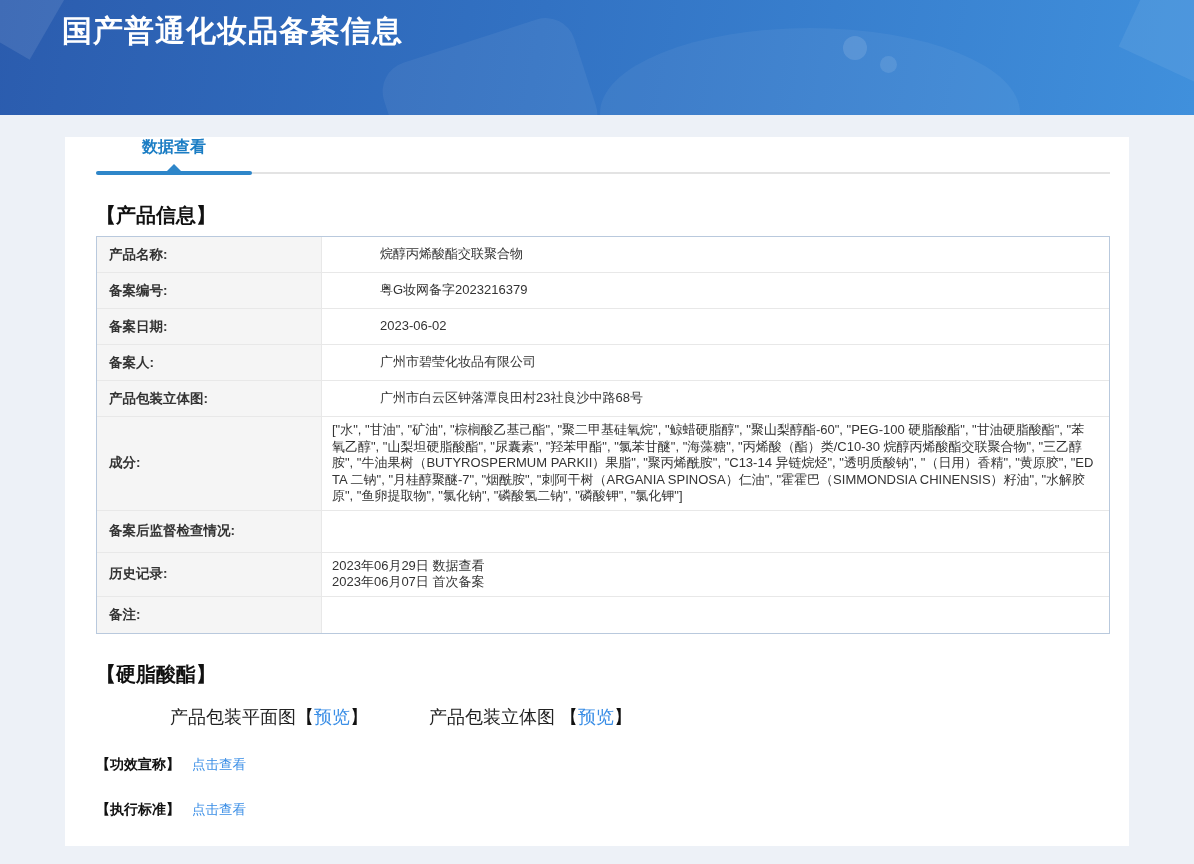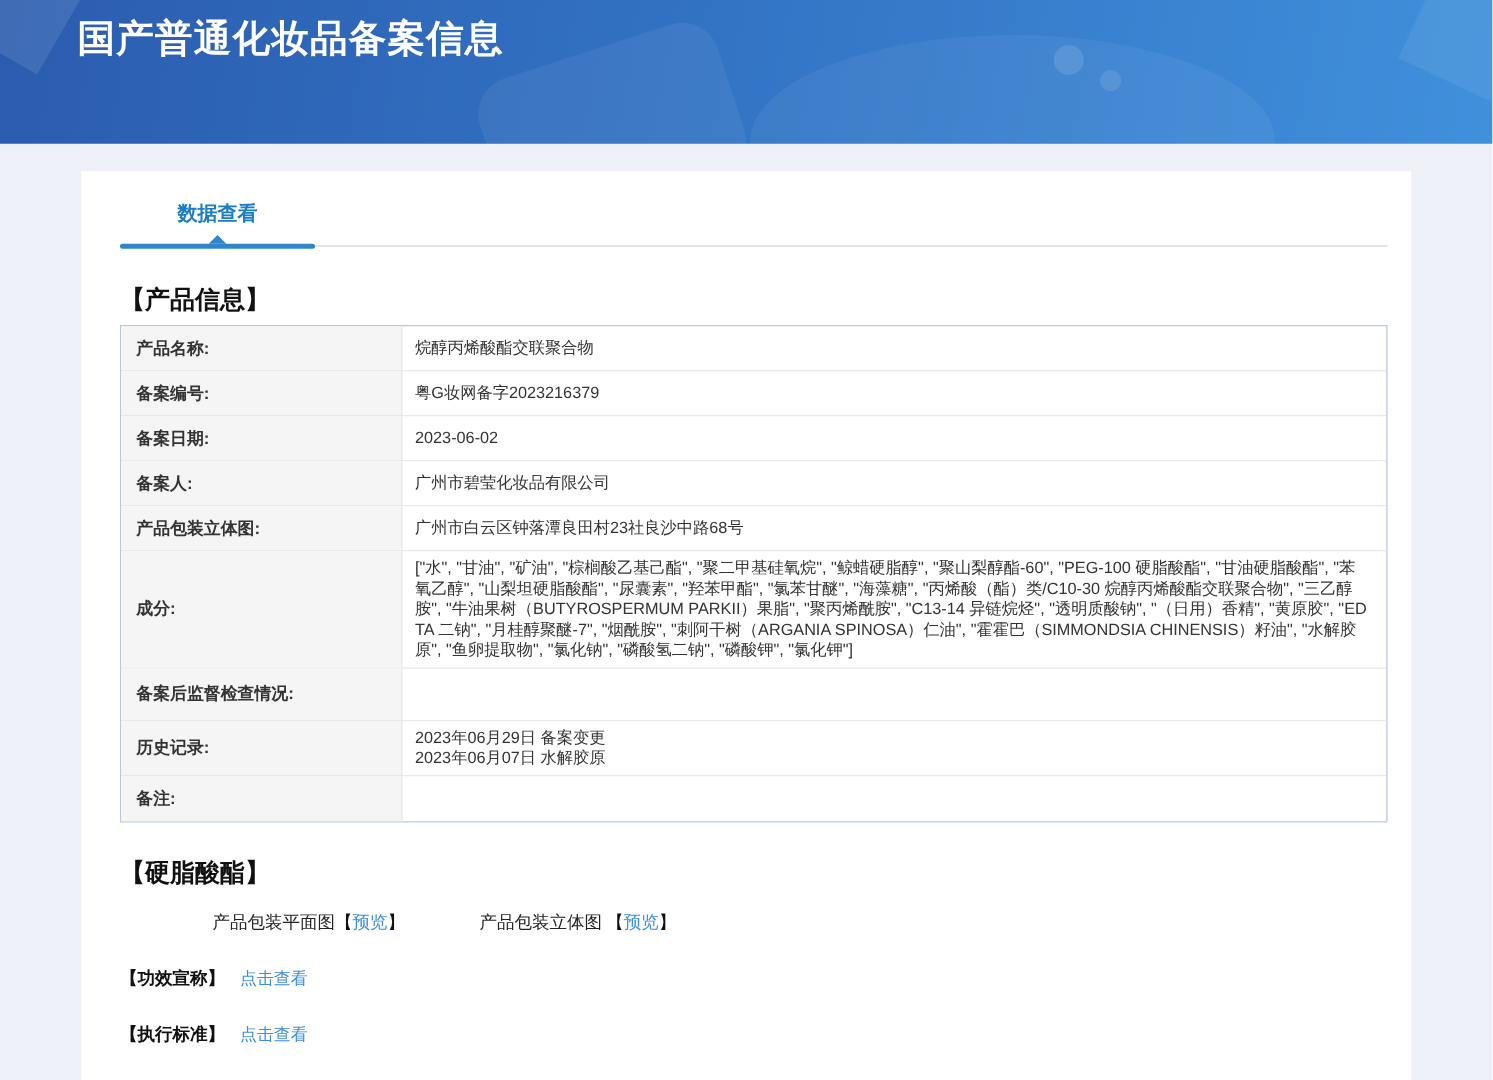--- a/index.html
+++ b/index.html
@@ -28,21 +28,21 @@
   .dot2 { left:880px; top:56px; width:17px; height:17px; border-radius:50%; background:rgba(255,255,255,0.10); }
   .shape3 { left:1140px; top:-50px; width:130px; height:130px; transform:rotate(25deg); background:rgba(255,255,255,0.07); }
 
   
   .card {
     width:1064px; margin:22px 0 0 65px;
     background:#ffffff;
     padding:0 19px 27px 31px;
   }
   
-  .tabbar { position:relative; padding-top:24px; }
+  .tabbar { position:relative; }
   .tab {
     width:156px; text-align:center;
     color:#1b7dc4; font-size:16px; font-weight:bold;
     padding-bottom:13px; cursor:pointer;
   }
   .tab-track { position:relative; height:4px; background:#e7e7e7; background:linear-gradient(to bottom,transparent 0,transparent 1px,#e3e3e3 1px,#e3e3e3 3px,transparent 3px); }
   .tab-underline { position:absolute; left:0; top:0; width:156px; height:4px; background:#2e86c9; border-radius:2px; }
   .tab-underline::before {
     content:""; position:absolute; bottom:4px; left:50%; margin-left:-7px;
     border-left:7px solid transparent; border-right:7px solid transparent;
@@ -63,27 +63,27 @@
     padding:6px 8px 6px 12px;
     font-size:13.5px; font-weight:bold; color:#333;
   }
   .value-cell {
     flex:1; display:flex; align-items:center;
     padding:5px 12px 5px 10px;
     font-size:13px; color:#333; line-height:16.5px;
     word-break:break-all;
   }
   .value-cell .multiline { display:block; }
-  .h36 { min-height:36px; }
+  .h36 { min-height:36px;gap:48px; }
   .h43 { min-height:43px; }
   .h80 { min-height:80px; }
   .h42 { min-height:42px; }
 
   
-  .pack-line { margin:17px 0 0 74px; font-size:14px; color:#222;font-family:Liberation Serif, serif; }
+  .pack-line { margin:17px 0 0 74px; font-size:18px; color:#222; }
   .pack-item { display:inline-block; }
   .pack-item + .pack-item { margin-left:56px; }
   .bracket { color:#111; }
   a.link { color:#3a8ee6; text-decoration:none; cursor:pointer; }
   .std-line { margin-top:27px; font-size:14px; }
   .std-label { font-weight:bold; color:#111; }
   .std-line a.link { margin-left:12px; font-size:13.5px; }
 </style>
 </head>
 <body>
@@ -135,22 +135,22 @@
       <div class="value-cell">["水", "甘油", "矿油", "棕榈酸乙基己酯", "聚二甲基硅氧烷", "鲸蜡硬脂醇", "聚山梨醇酯-60", "PEG-100 硬脂酸酯", "甘油硬脂酸酯", "苯氧乙醇", "山梨坦硬脂酸酯", "尿囊素", "羟苯甲酯", "氯苯甘醚", "海藻糖", "丙烯酸（酯）类/C10-30 烷醇丙烯酸酯交联聚合物", "三乙醇胺", "牛油果树（BUTYROSPERMUM PARKII）果脂", "聚丙烯酰胺", "C13-14 异链烷烃", "透明质酸钠", "（日用）香精", "黄原胶", "EDTA 二钠", "月桂醇聚醚-7", "烟酰胺", "刺阿干树（ARGANIA SPINOSA）仁油", "霍霍巴（SIMMONDSIA CHINENSIS）籽油", "水解胶原", "鱼卵提取物", "氯化钠", "磷酸氢二钠", "磷酸钾", "氯化钾"]</div>
     </div>
     <div class="info-row h42">
       <div class="label-cell">备案后监督检查情况:</div>
       <div class="value-cell"></div>
     </div>
     <div class="info-row h42">
       <div class="label-cell">历史记录:</div>
       <div class="value-cell">
         <span class="multiline">
-          <span class="multiline">2023年06月29日 备案变更</span>
-          <span class="multiline">2023年06月07日 水解胶原</span>
+          <span class="multiline">2023年06月29日 数据查看</span>
+          <span class="multiline">2023年06月07日 首次备案</span>
         </span>
       </div>
     </div>
     <div class="info-row h36">
       <div class="label-cell">备注:</div>
       <div class="value-cell"></div>
     </div>
   </div>
 
   <div class="section-title">【硬脂酸酯】</div>

